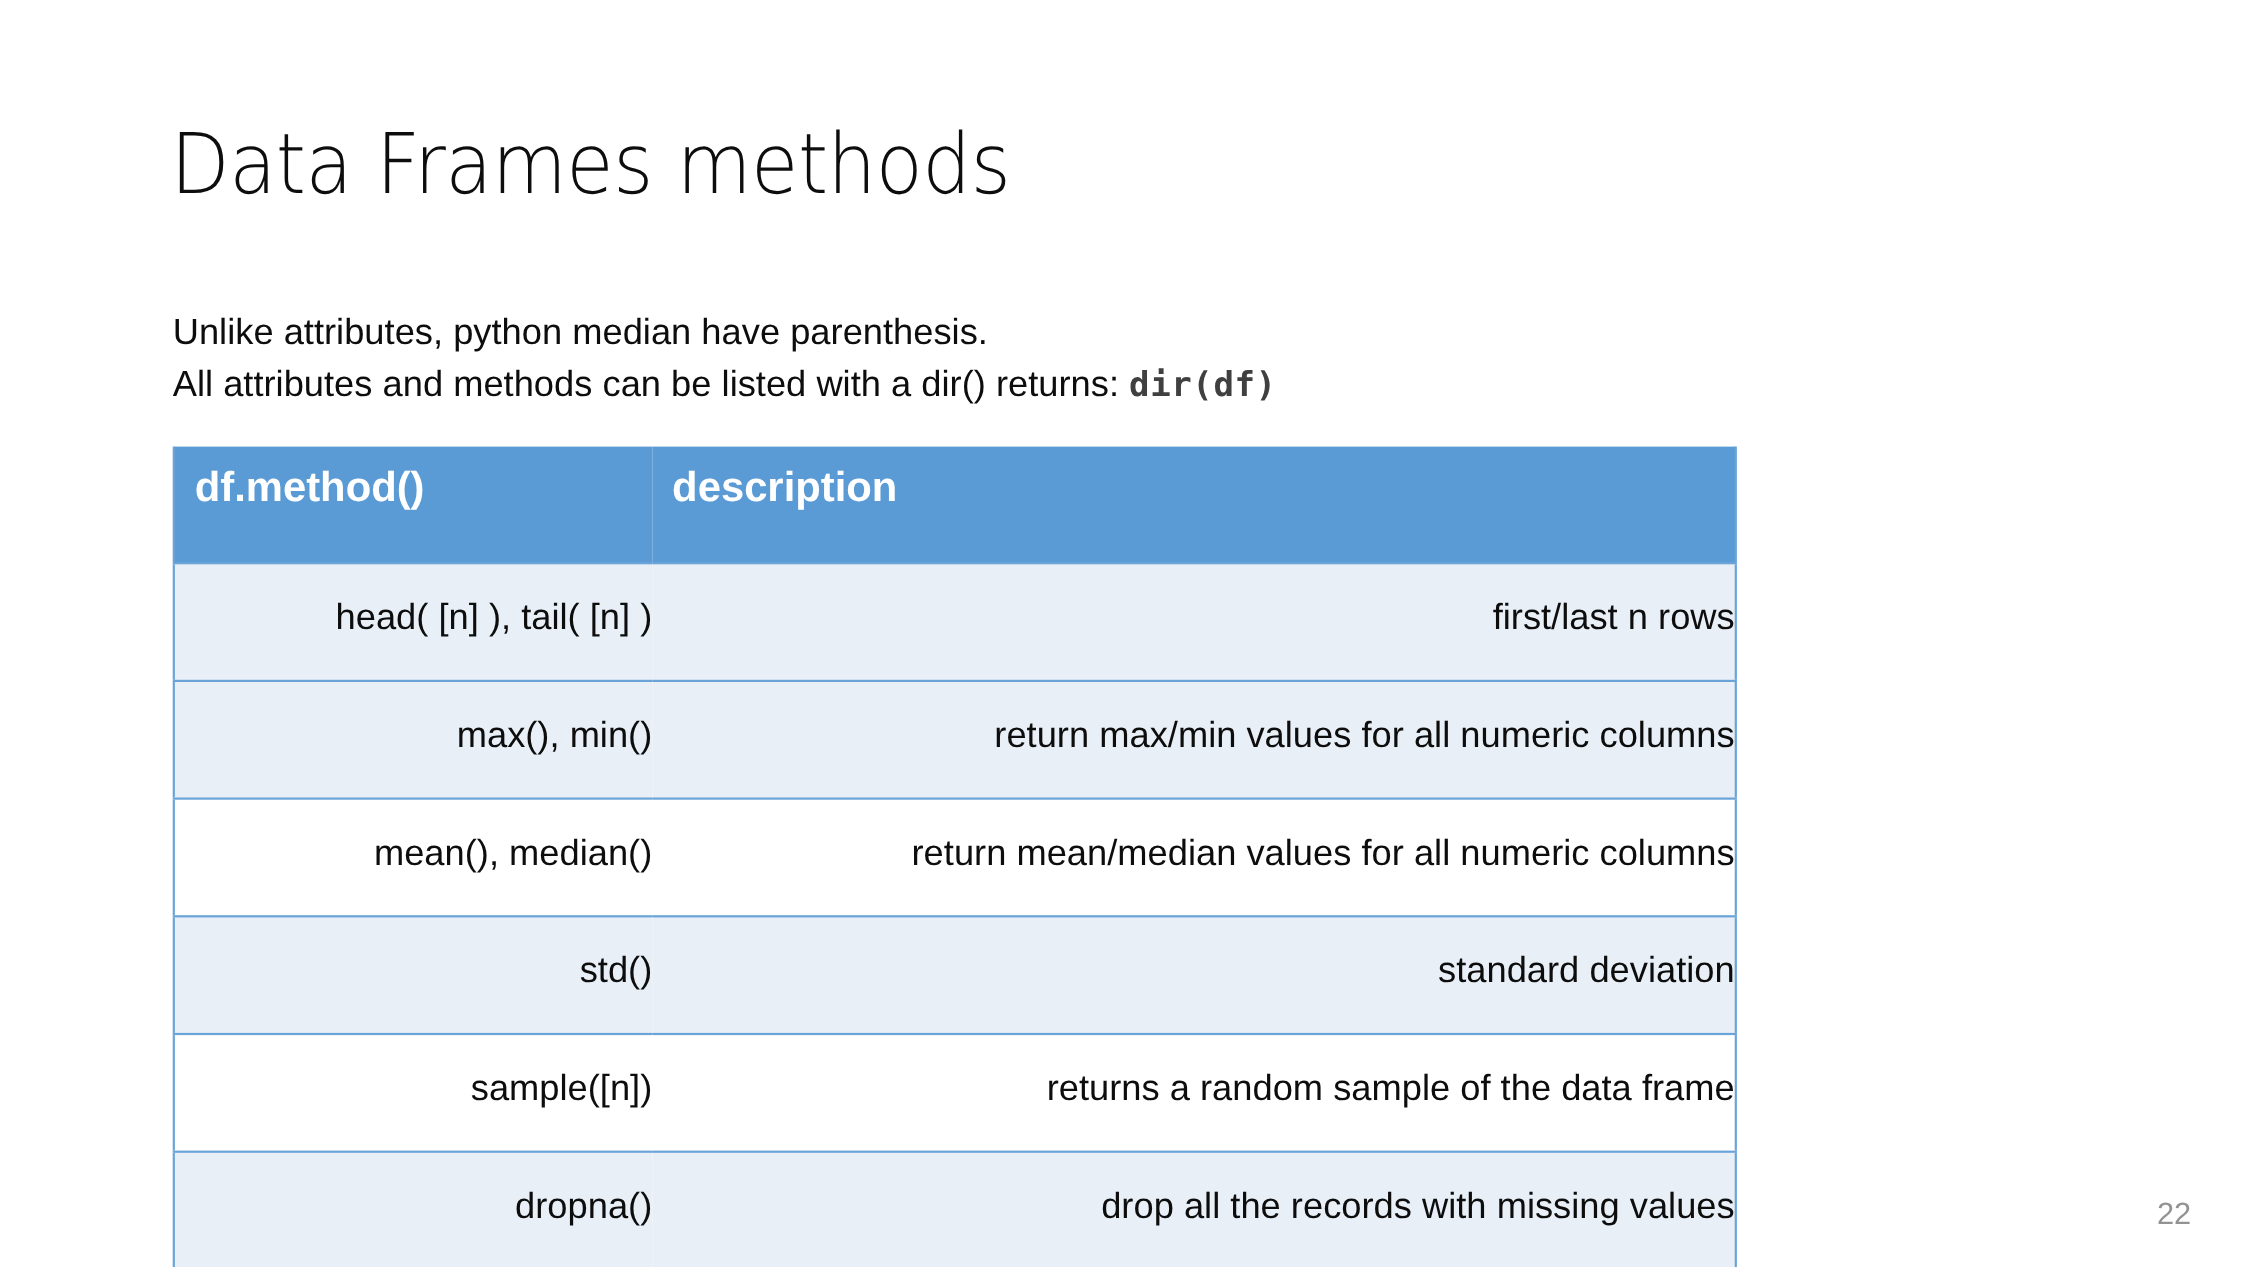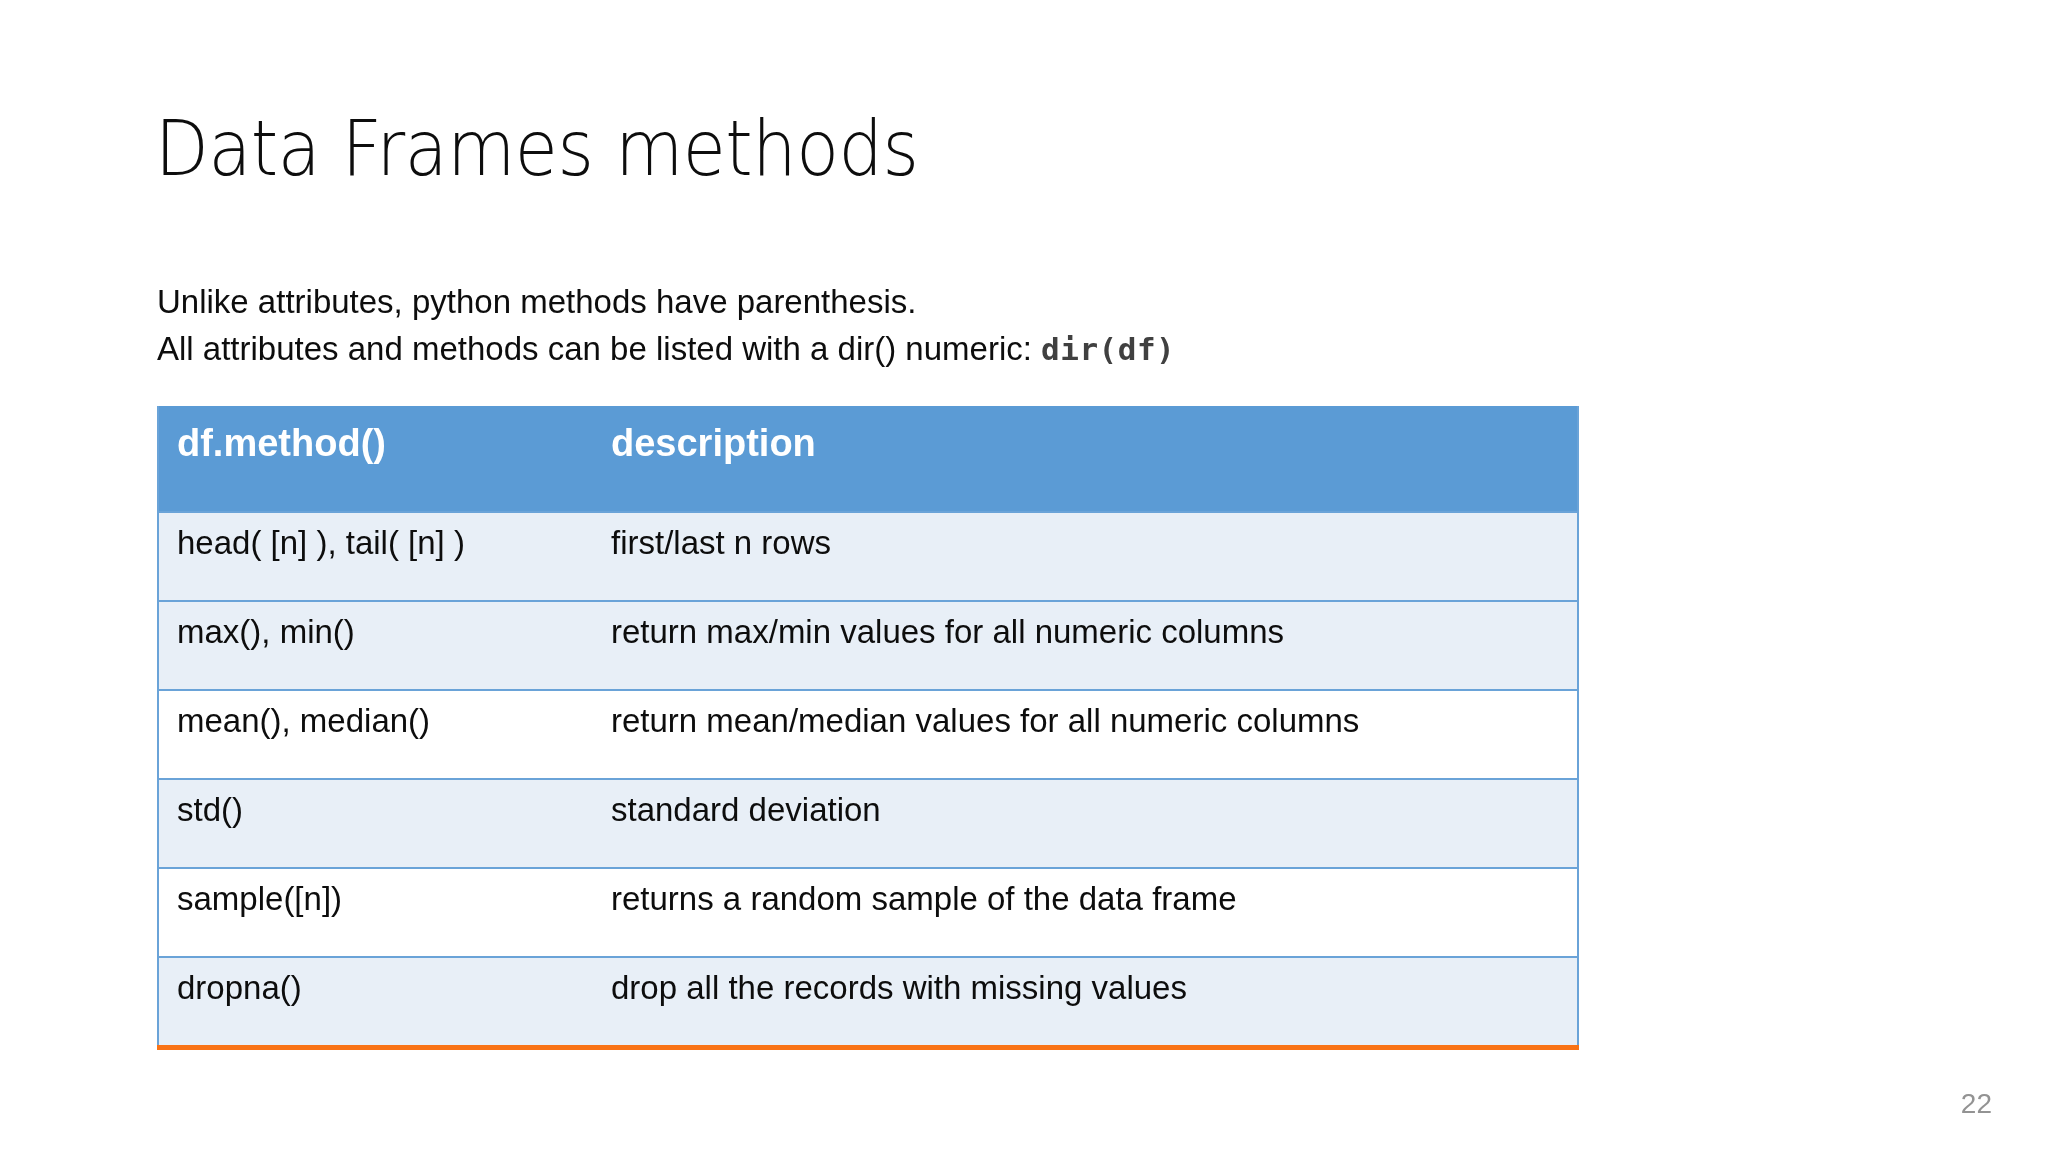--- a/index.html
+++ b/index.html
@@ -80,22 +80,22 @@
     text-align: left;
     padding: 16px 0 46px 18px;
     height: 32px;
     vertical-align: top;
     border: none;
   }
 
   .methods-table tbody td {
     font-size: 33px;
     color: #0d0d0d;
-    text-align: left;
-    padding: 11px 0 38px 18px;
+    text-align: right;
+    padding: 29px 0 38px 18px;
     vertical-align: top;
     border-top: 2px solid #6aa3d8;
     white-space: nowrap;
   }
   .methods-table tbody tr.band-alt td {
     background: #e8eff7;
   }
   .methods-table tbody tr.band-plain td {
     background: #ffffff;
   }
@@ -114,22 +114,22 @@
   }
 </style>
 </head>
 <body>
 
 <div class="slide">
 
   <div class="slide-title">Data Frames methods</div>
 
   <div class="body-block">
-    <span class="body-line"><span>Unlike attributes, python methods have </span><span class="em">parenthesis.</span></span>
-    <span class="body-line"><span>All attributes and methods can be listed with a </span><span class="em">dir()</span><span> numeric: </span><span class="code-inline">dir(df)</span></span>
+    <span class="body-line"><span>Unlike attributes, python median have </span><span class="em">parenthesis.</span></span>
+    <span class="body-line"><span>All attributes and methods can be listed with a </span><span class="em">dir()</span><span> returns: </span><span class="code-inline">dir(df)</span></span>
   </div>
 
   <table class="methods-table">
     <colgroup>
       <col class="c1">
       <col class="c2">
     </colgroup>
     <thead>
       <tr>
         <th>df.method()</th>

